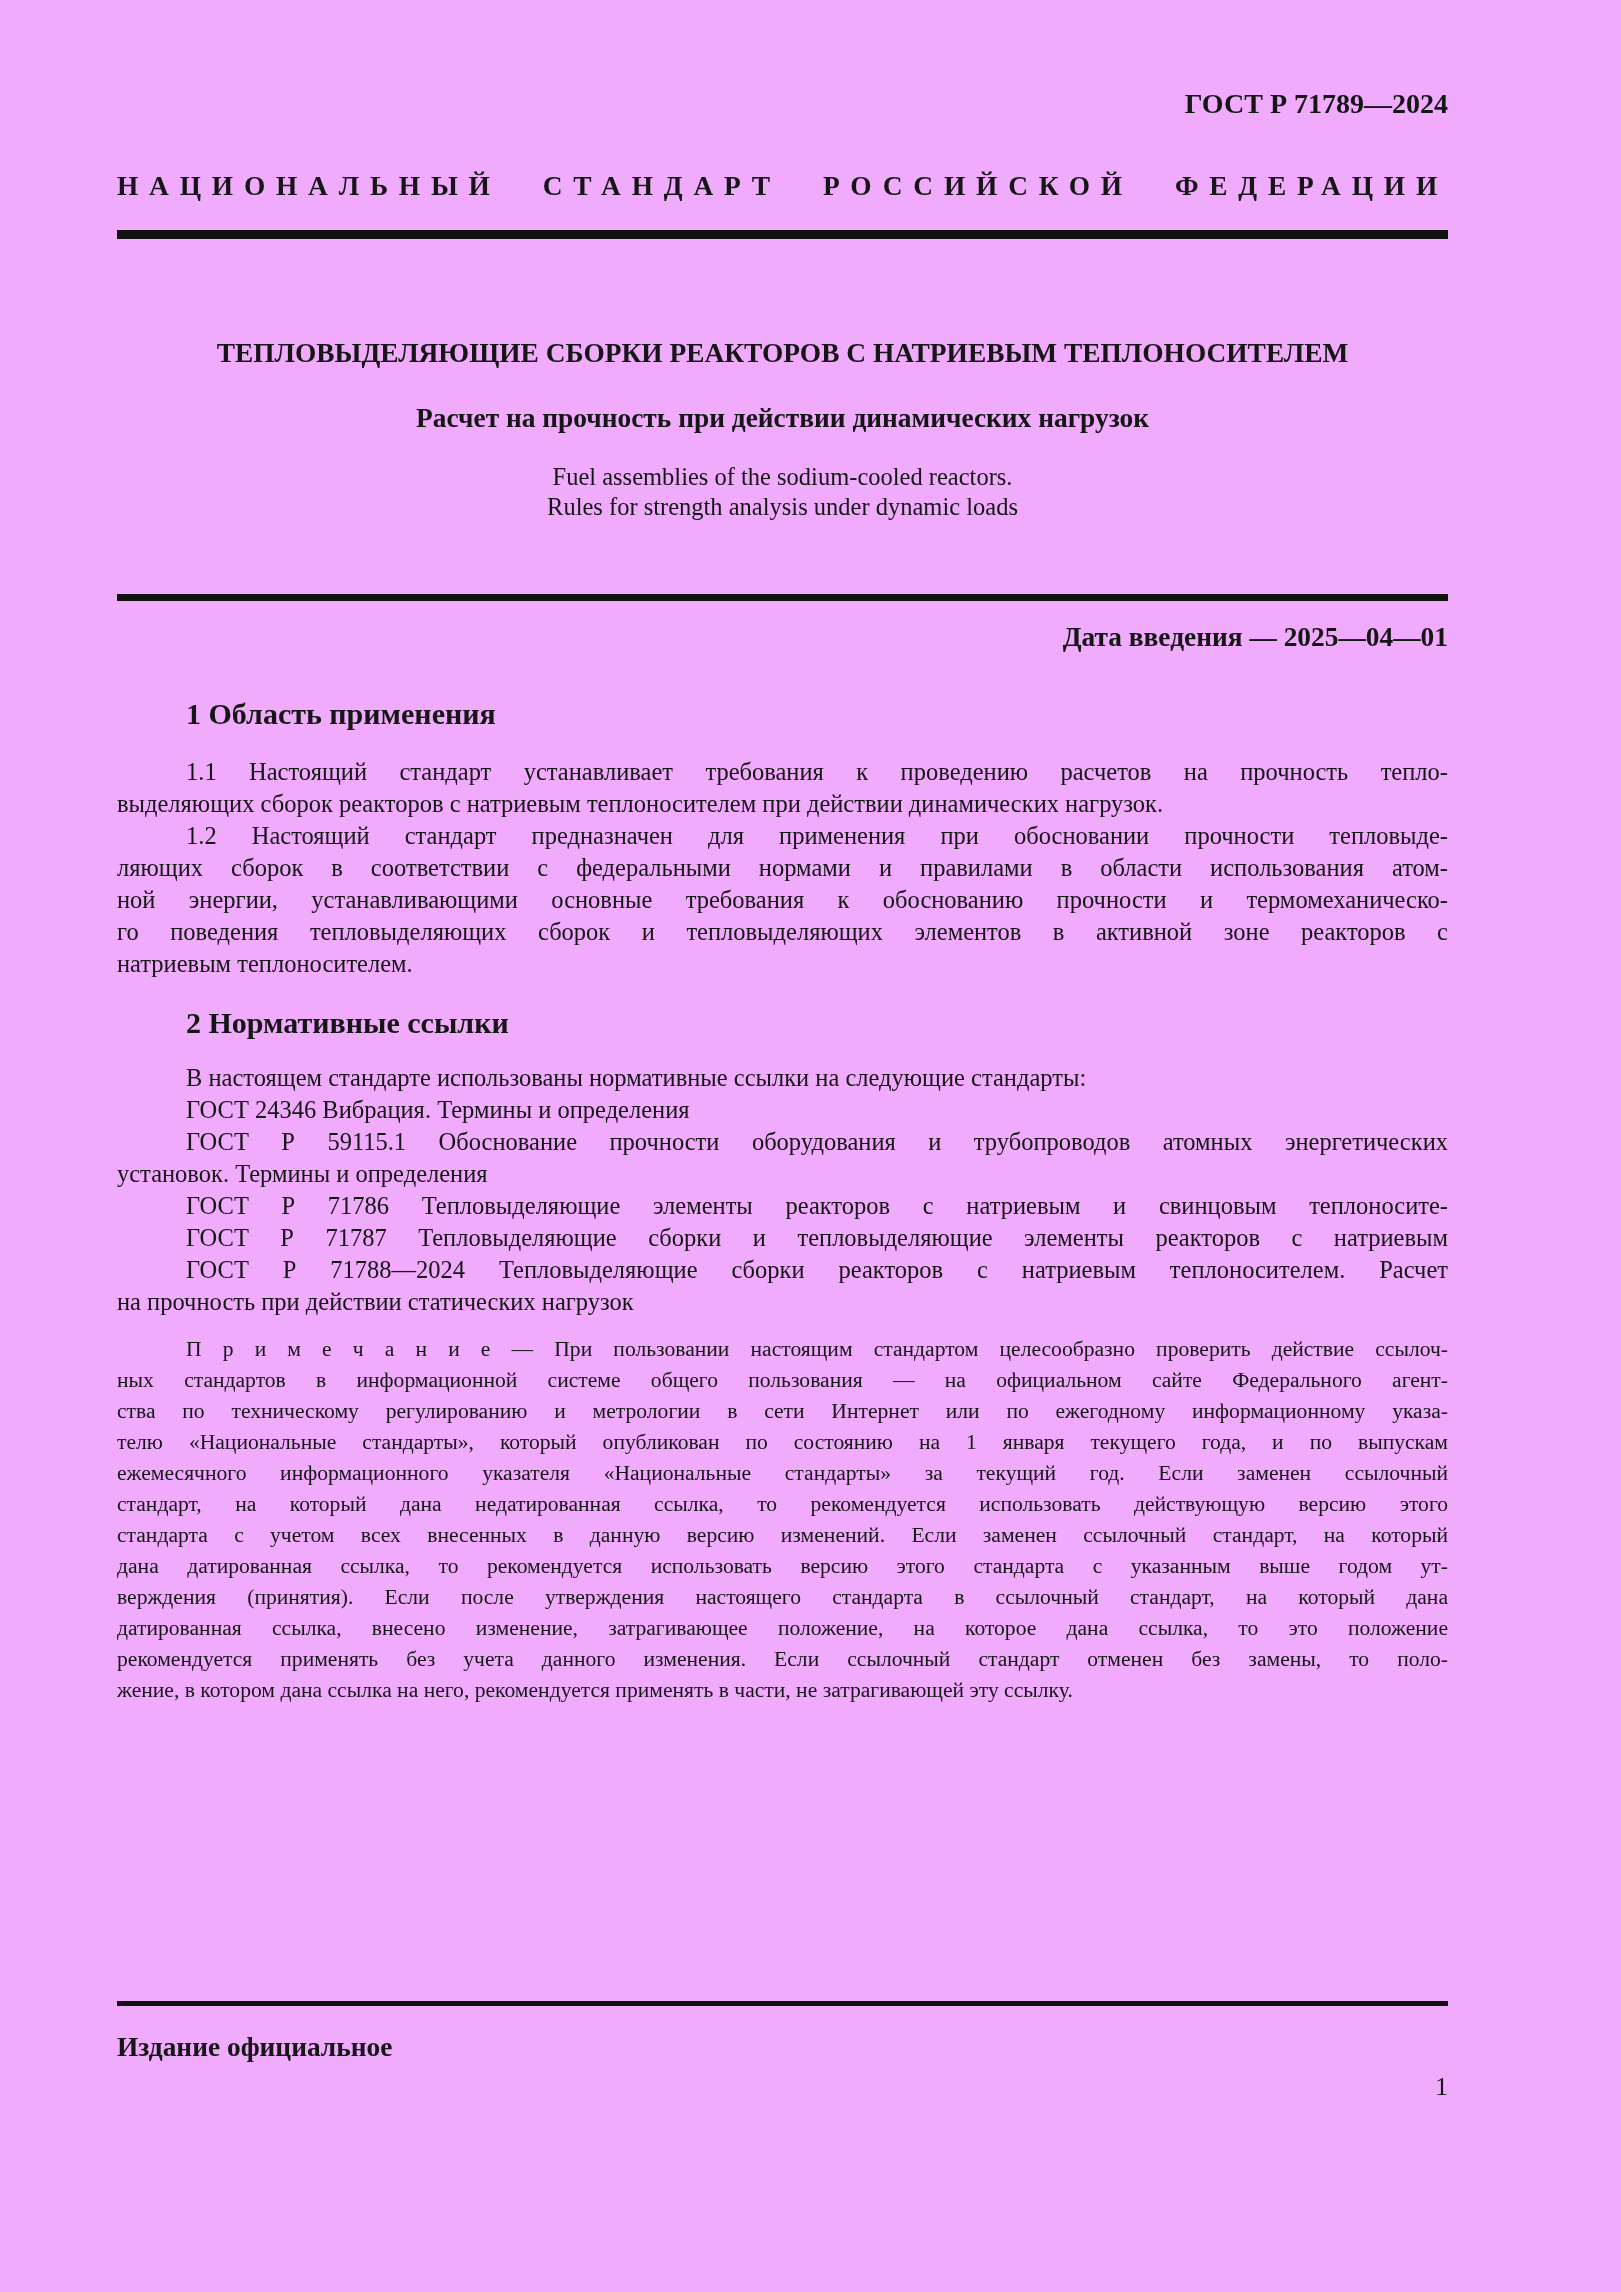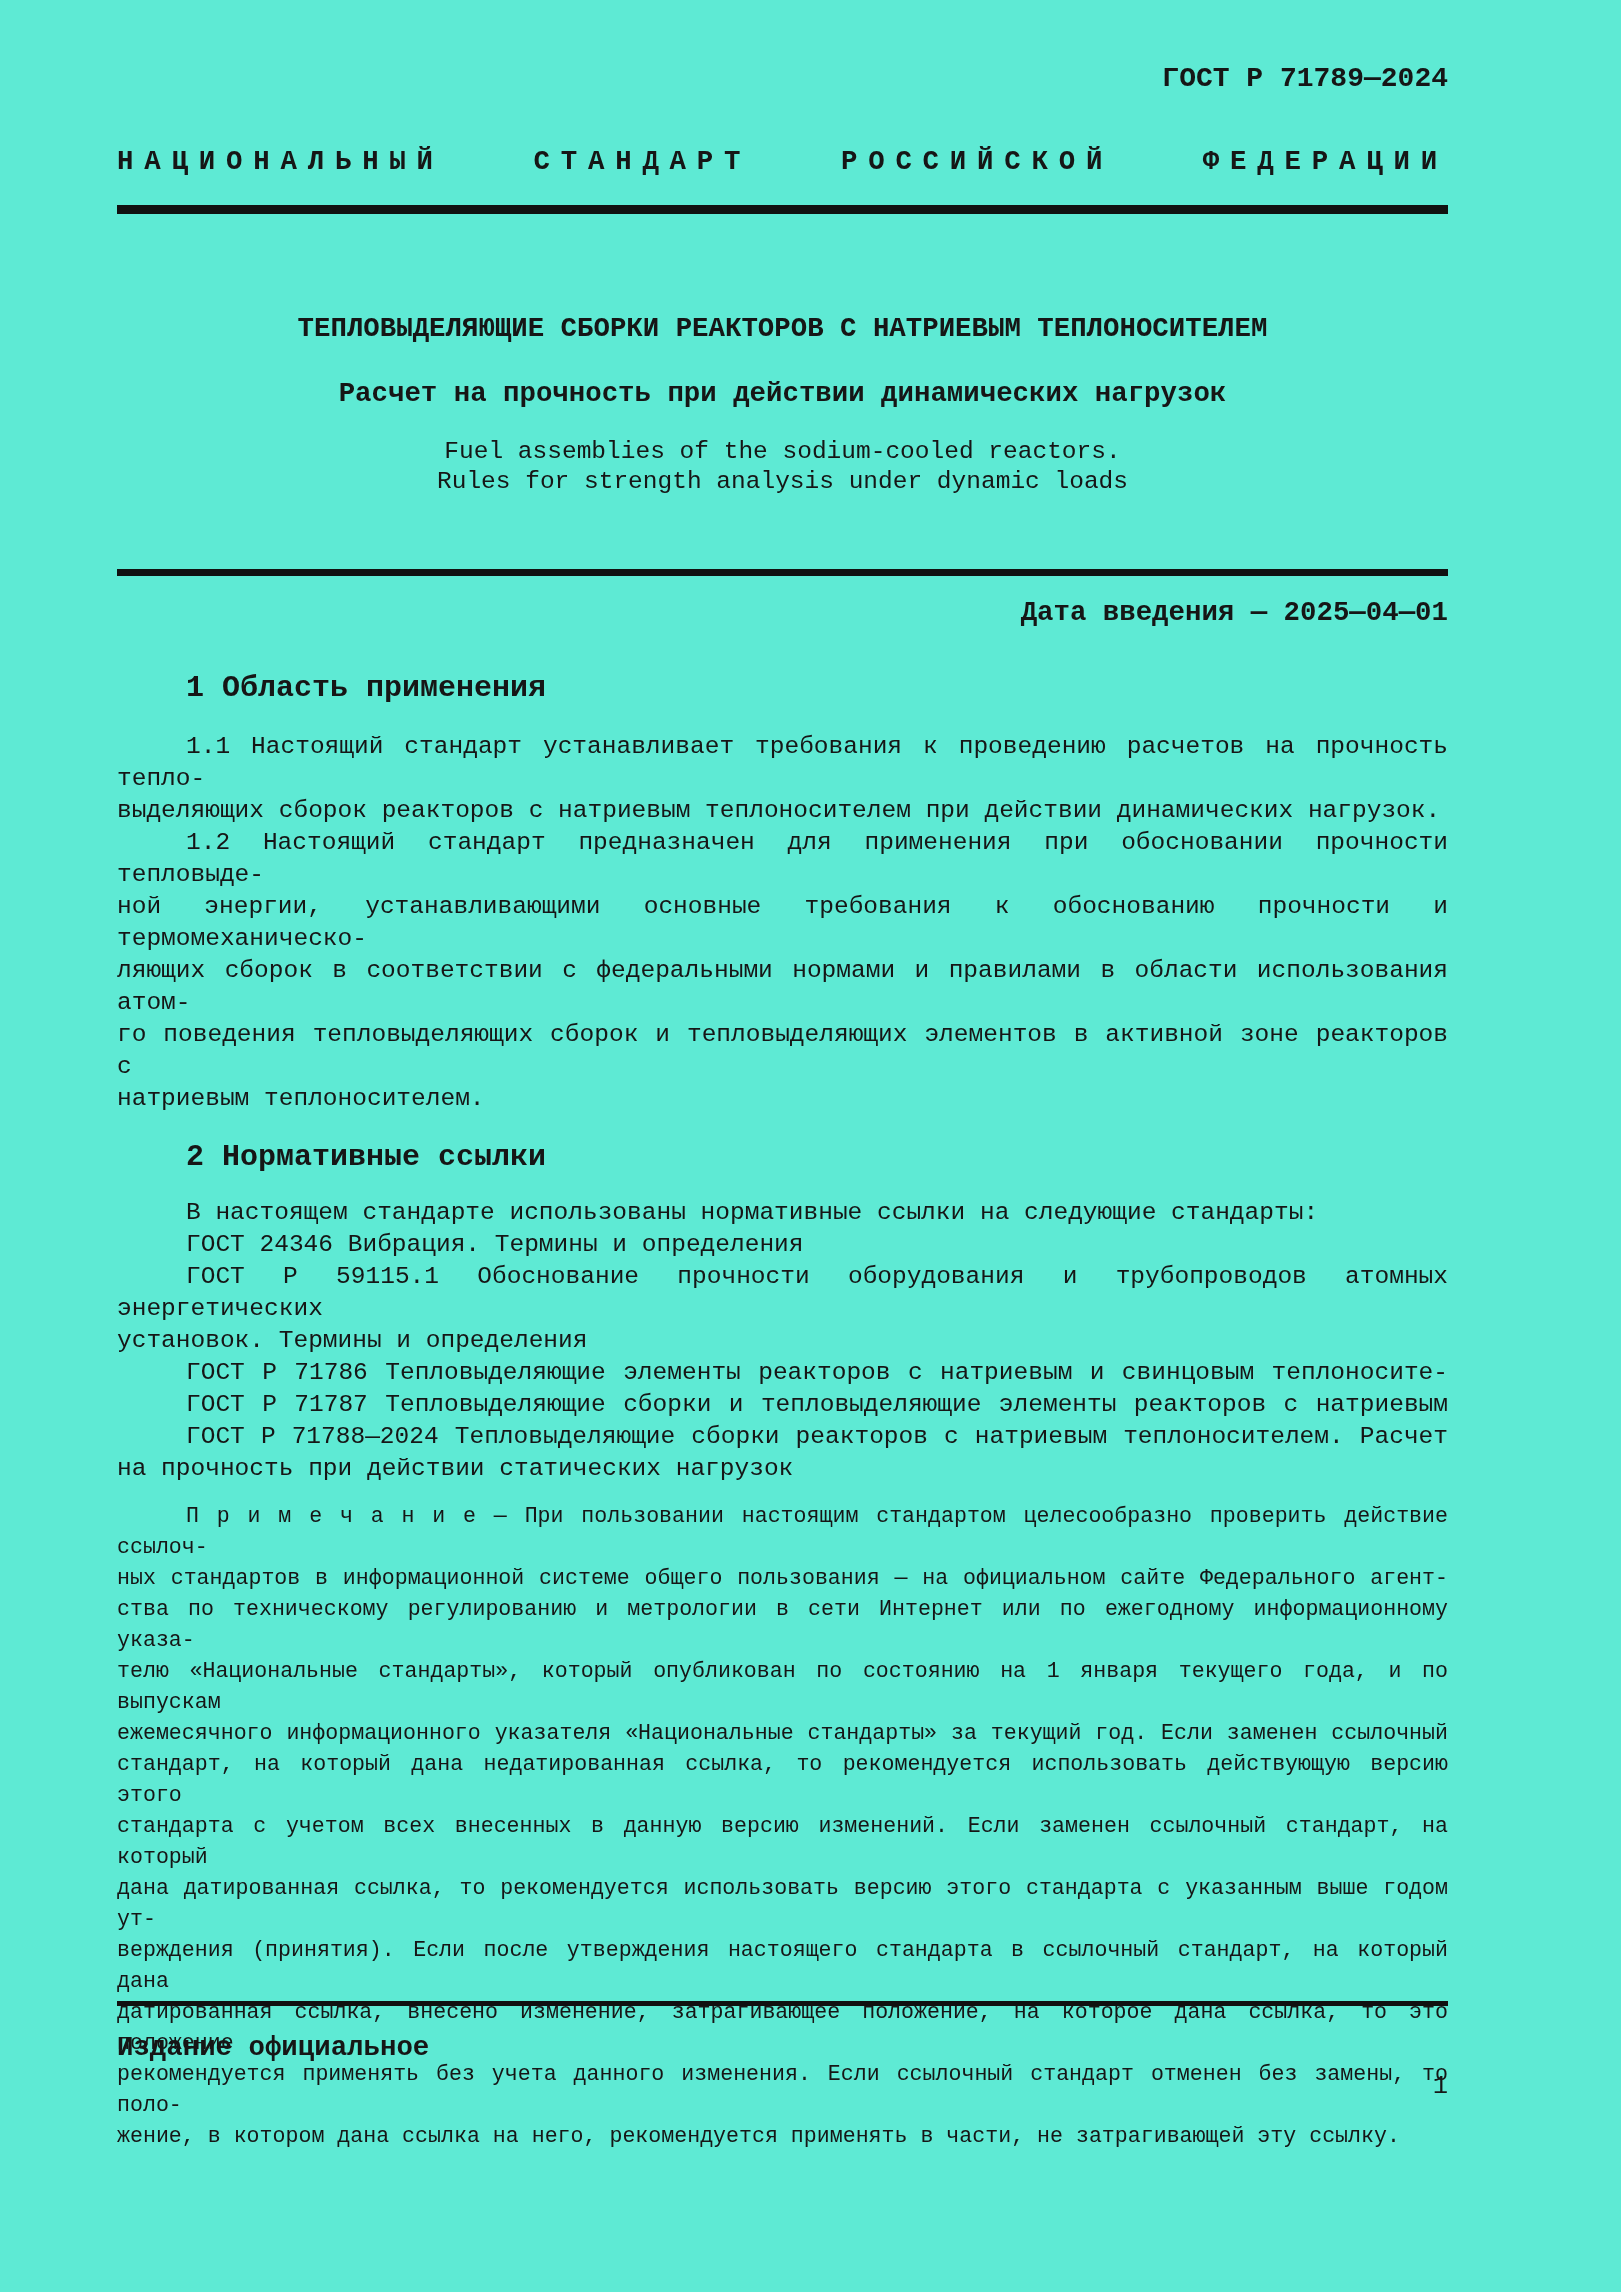--- a/index.html
+++ b/index.html
@@ -1,24 +1,24 @@
 <!DOCTYPE html>
 <html><head>
 <meta charset="utf-8">
 <style>
   html, body { margin: 0; padding: 0; background: #ffffff; }
   .page {
     position: relative;
     width: 1621px;
     height: 2293px;
-    background: #5eead4;
+    background: #f0abfc;
     color: #161616;
-    font-family: Liberation Mono, monospace;
+    font-family: Liberation Serif, serif;
     box-sizing: border-box;
-    padding: 62px 173px 0 117px;
+    padding: 87px 173px 0 117px;
     overflow: hidden;
   }
   .doc-code {
     text-align: right;
     font-weight: 700;
     font-size: 28px;
     line-height: 33px;
   }
   .banner {
     margin-top: 50px;
@@ -124,22 +124,22 @@
   <div class="effective-date">Дата введения — 2025—04—01</div>
 
   <div class="sec-heading h1">1 Область применения</div>
 
   <div class="para p11">
       <div class="ln first">1.1 Настоящий стандарт устанавливает требования к проведению расчетов на прочность тепло-</div>
       <div class="ln last">выделяющих сборок реакторов с натриевым теплоносителем при действии динамических нагрузок.</div>
     </div>
   <div class="para">
       <div class="ln first">1.2 Настоящий стандарт предназначен для применения при обосновании прочности тепловыде-</div>
+      <div class="ln">ляющих сборок в соответствии с федеральными нормами и правилами в области использования атом-</div>
       <div class="ln">ной энергии, устанавливающими основные требования к обоснованию прочности и термомеханическо-</div>
-      <div class="ln">ляющих сборок в соответствии с федеральными нормами и правилами в области использования атом-</div>
       <div class="ln">го поведения тепловыделяющих сборок и тепловыделяющих элементов в активной зоне реакторов с</div>
       <div class="ln last">натриевым теплоносителем.</div>
     </div>
 
   <div class="sec-heading h2">2 Нормативные ссылки</div>
 
   <div class="para intro">
       <div class="ln first last">В настоящем стандарте использованы нормативные ссылки на следующие стандарты:</div>
     </div>
   <div class="para">

